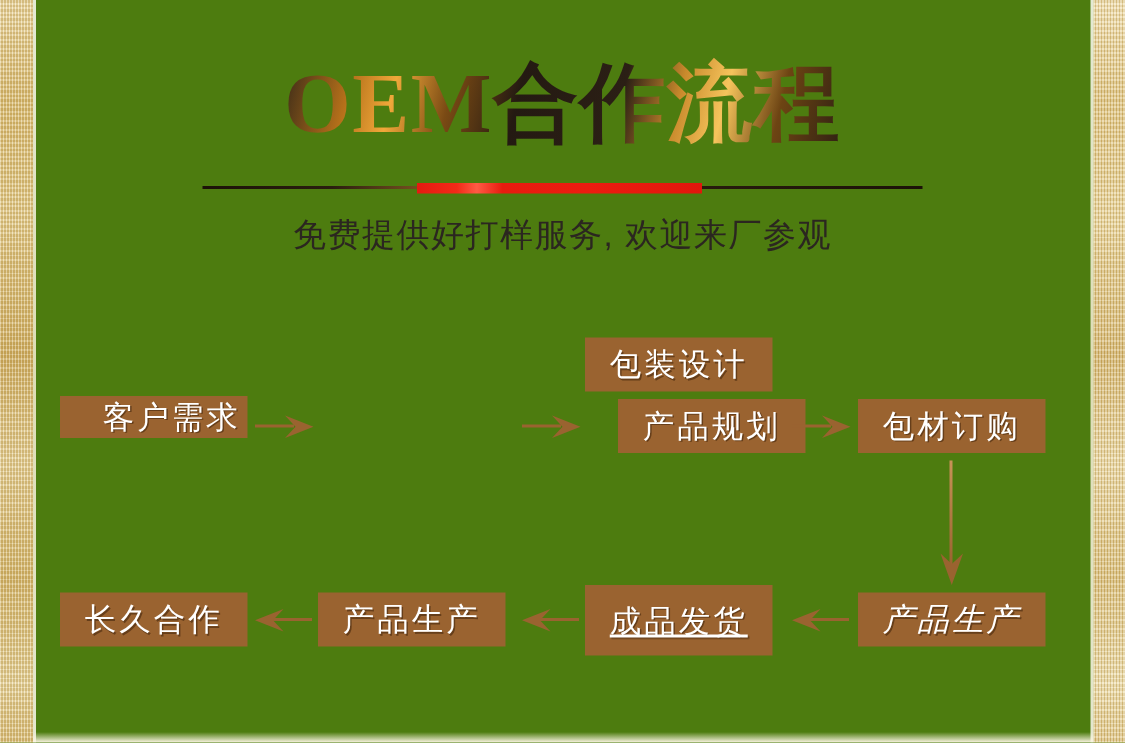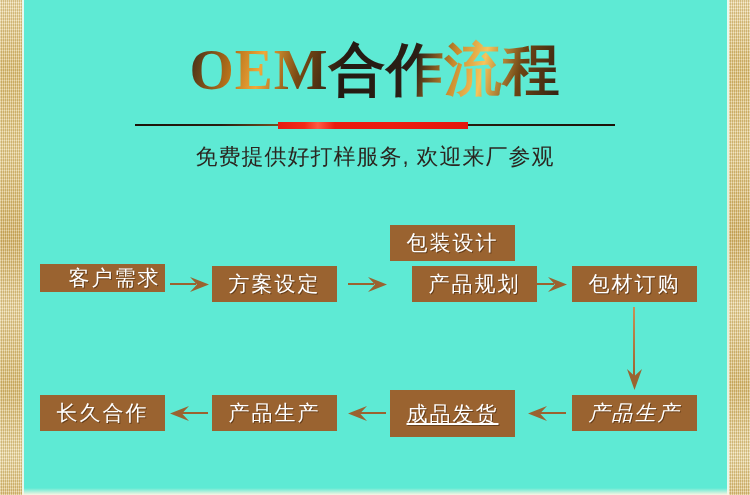--- a/index.html
+++ b/index.html
@@ -12,21 +12,21 @@
     height: 495px;
     overflow: hidden;
     font-family: "Liberation Sans", "DejaVu Sans", sans-serif;
     background: #ffffff;
   }
 
   #banner {
     position: relative;
     width: 750px;
     height: 495px;
-    background: #5eead4;
+    background: #4d7c0f;
     overflow: hidden;
   }
 
   
   .side-band {
     position: absolute;
     top: 0;
     height: 495px;
     width: 22px;
     background-color: #e3c985;
@@ -212,21 +212,20 @@
 
   <div class="fbox" style="left:40px; top:264px; width:125px; height:28px;padding-left:24px;">客户需求</div>
 
   <div class="arrow-h" style="left:170px; top:275px; width:38px;">
     <div class="shaft" style="left:0; width:26px;"></div>
     <svg class="head" style="left:20px; top:1px;" width="20" height="17" viewBox="0 0 20 17" aria-hidden="true">
       <path d="M0,1 L19,8.5 L0,16 L7,8.5 Z" fill="#9a6330"></path>
     </svg>
   </div>
 
-  <div class="fbox" style="left:212px; top:266px; width:125px; height:36px;">方案设定</div>
 
   <div class="arrow-h" style="left:348px; top:275px; width:38px;">
     <div class="shaft" style="left:0; width:26px;"></div>
     <svg class="head" style="left:20px; top:1px;" width="20" height="17" viewBox="0 0 20 17" aria-hidden="true">
       <path d="M0,1 L19,8.5 L0,16 L7,8.5 Z" fill="#9a6330"></path>
     </svg>
   </div>
 
   <div class="fbox" style="left:390px; top:225px; width:125px; height:36px;">包装设计</div>
 

